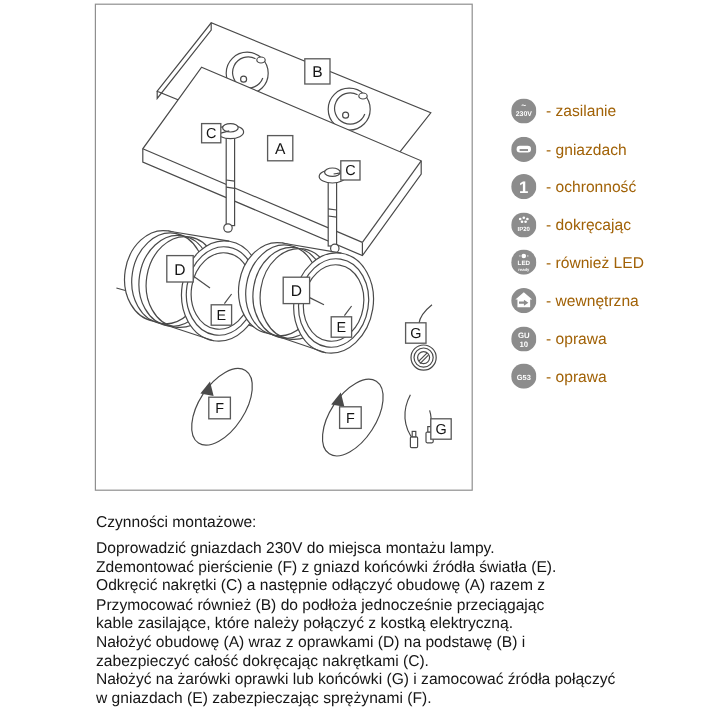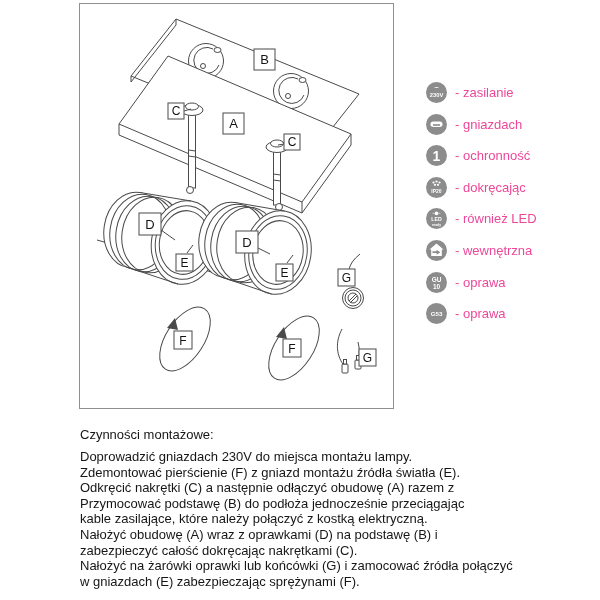--- a/index.html
+++ b/index.html
@@ -14,21 +14,21 @@
   .wfill{stroke:#4a4a4a;stroke-width:1;fill:#ffffff;}
   .wonly{fill:#ffffff;stroke:none;}
   .lblbox{fill:#ffffff;stroke:#5a5a5a;stroke-width:1.1;}
   .lbltxt{fill:#141414;font-family:"Liberation Sans",sans-serif;text-anchor:middle;}
   .fs13{font-size:13px;} .fs12{font-size:12px;}
 
   
   .legend{position:absolute;left:426px;top:82px;}
   .legend-row{display:flex;align-items:center;height:21px;margin-bottom:10.6px;}
   .legend-row svg{flex:0 0 21px;display:block;}
-  .legend-label{margin-left:8px;font-size:13px;color:#ec4899;white-space:nowrap;}
+  .legend-label{margin-left:8px;font-size:13px;color:#a16207;white-space:nowrap;}
   .icon-txt{fill:#ffffff;font-family:"Liberation Sans",sans-serif;text-anchor:middle;font-weight:bold;}
 
   
   .instructions{position:absolute;left:80px;top:427px;width:470px;font-size:13px;color:#161616;}
   .instr-heading{margin:0 0 7px 0;}
   .instr-line{line-height:15.6px;}
 </style>
 </head>
 <body>
 
@@ -259,23 +259,23 @@
         <circle cx="10.5" cy="10.5" r="10.5" fill="#8c8c8c"></circle>
         <text class="icon-txt" x="10.5" y="13.3" font-size="6.2">G53</text>
       </svg>
       <span class="legend-label">- oprawa</span>
     </div>
   </div>
 
   <div class="instructions">
     <div class="instr-heading">Czynności montażowe:</div>
     <div class="instr-line">Doprowadzić gniazdach 230V do miejsca montażu lampy.</div>
-    <div class="instr-line">Zdemontować pierścienie (F) z gniazd montażu źródła światła (E).</div>
+    <div class="instr-line">Zdemontować pierścienie (F) z gniazd końcówki źródła światła (E).</div>
     <div class="instr-line">Odkręcić nakrętki (C) a następnie odłączyć obudowę (A) razem z</div>
-    <div class="instr-line">Przymocować podstawę (B) do podłoża jednocześnie przeciągając</div>
+    <div class="instr-line">Przymocować również (B) do podłoża jednocześnie przeciągając</div>
     <div class="instr-line">kable zasilające, które należy połączyć z kostką elektryczną.</div>
     <div class="instr-line">Nałożyć obudowę (A) wraz z oprawkami (D) na podstawę (B) i</div>
     <div class="instr-line">zabezpieczyć całość dokręcając nakrętkami (C).</div>
     <div class="instr-line">Nałożyć na żarówki oprawki lub końcówki (G) i zamocować źródła połączyć</div>
     <div class="instr-line">w gniazdach (E) zabezpieczając sprężynami (F).</div>
   </div>
 
 </div>
 
 </body></html>

